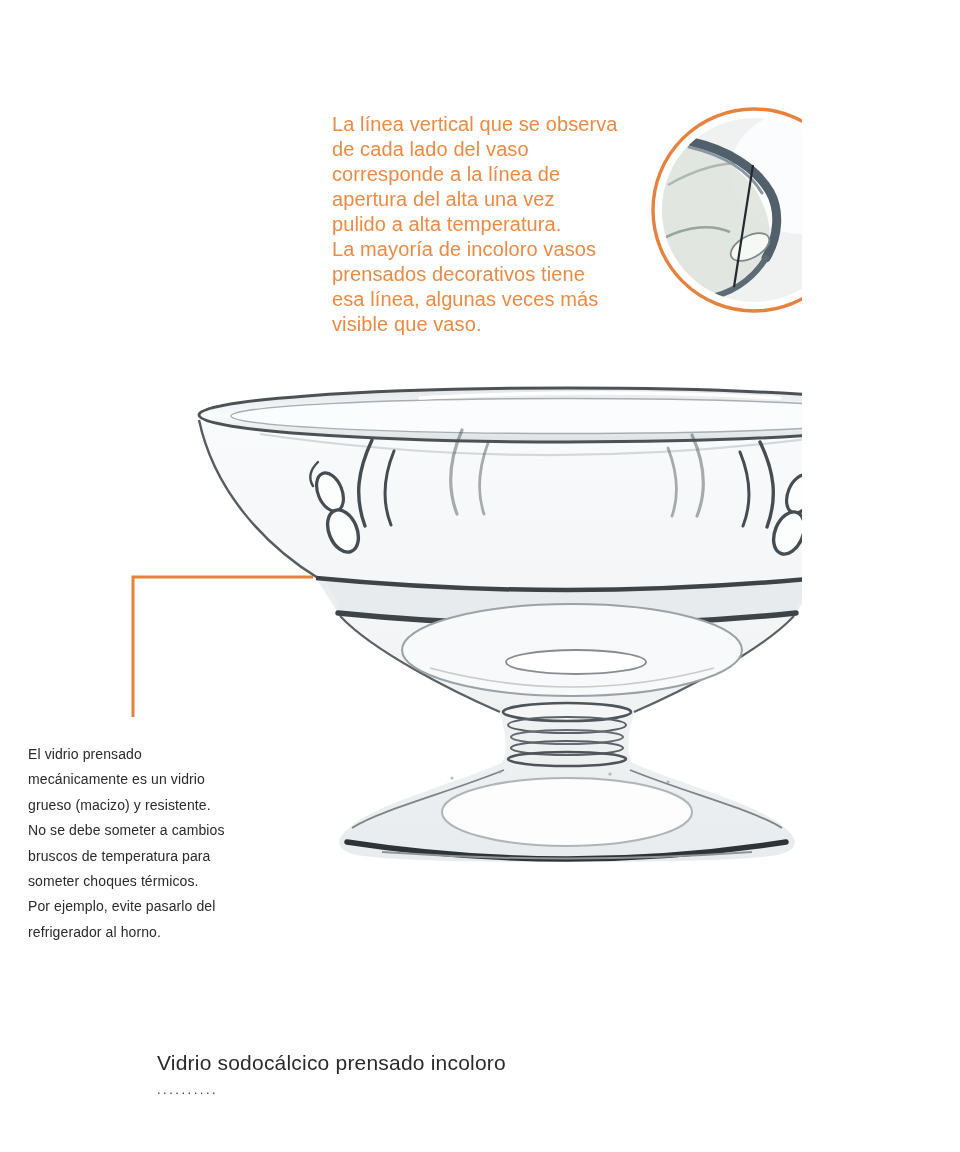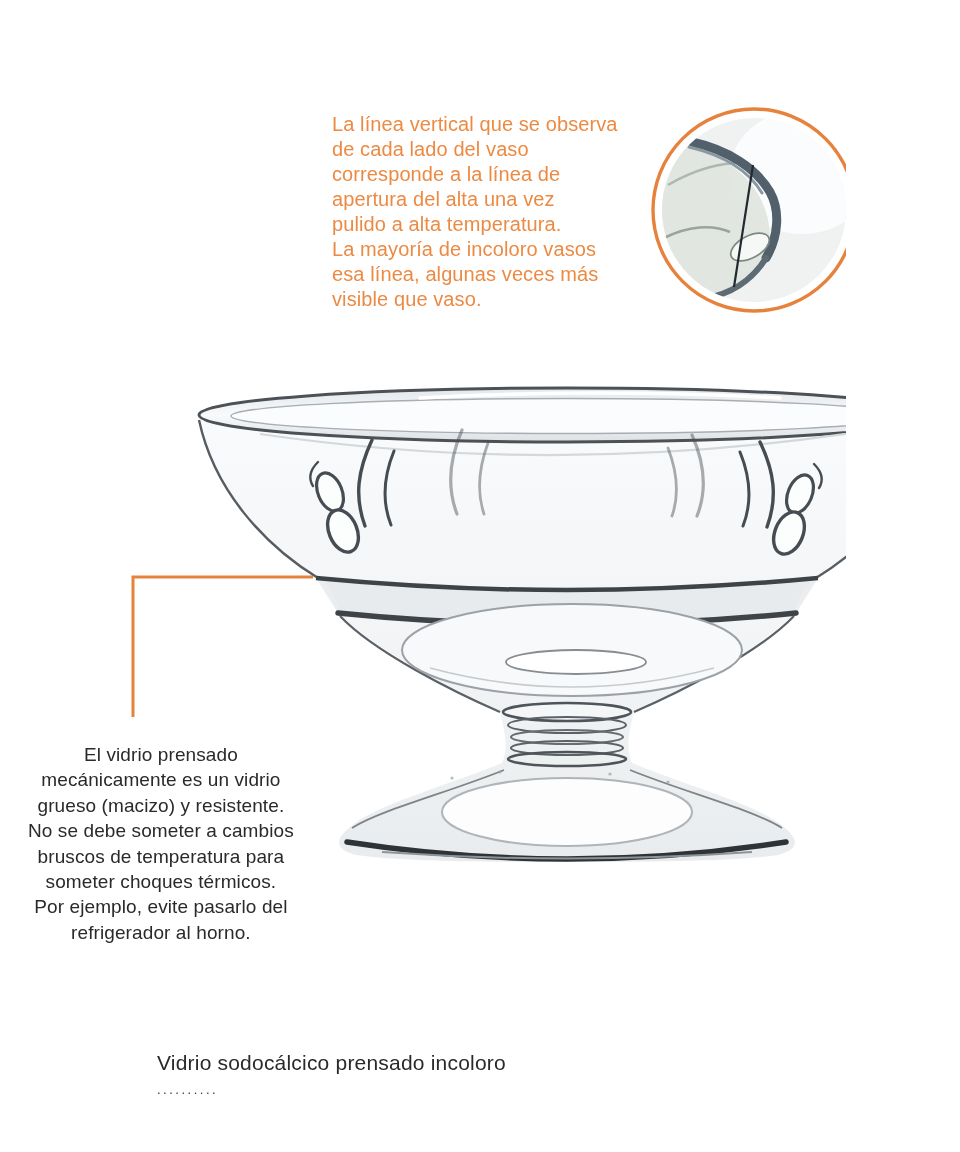--- a/index.html
+++ b/index.html
@@ -3,31 +3,31 @@
 <meta charset="utf-8">
 <style>
   :root{
     --accent-orange:#EC8A43;
     --line-orange:#E6823C;
     --text-dark:#2A2A2A;
   }
   html,body{margin:0;padding:0;background:#ffffff;}
   .canvas{
     position:relative;width:802px;height:1152px;background:#ffffff;
-    overflow:hidden;font-family:"Liberation Sans", sans-serif;padding-left:44px;
+    overflow:hidden;font-family:"Liberation Sans", sans-serif;
   }
   .note{position:absolute;white-space:nowrap;}
   .note .line{display:block;}
   .top-note{
     left:332px;top:112px;font-size:20px;line-height:25px;
     color:var(--accent-orange,#EC8A43);letter-spacing:0.1px;
   }
   .bottom-note{
-    left:28px;top:742px;font-size:19px;line-height:25.4px;
-    color:var(--text-dark,#2A2A2A);letter-spacing:0.1px;text-align:center;
+    left:28px;top:742px;font-size:14px;line-height:25.4px;
+    color:var(--text-dark,#2A2A2A);letter-spacing:0.1px;
   }
   .caption{
     position:absolute;left:157px;top:1051px;width:800px;text-align:left;
     color:var(--text-dark,#2A2A2A);font-size:21px;letter-spacing:0.2px;
   }
   .caption .dots{
     margin-top:7px;font-size:13px;letter-spacing:2.5px;color:#3a3a3a;
   }
   svg.art{position:absolute;left:0;top:0;width:960px;height:1152px;}
   .orange-stroke{stroke:var(--line-orange,#E6823C);fill:none;stroke-width:3;}
@@ -171,20 +171,21 @@
     </g>
   </svg>
 
   <div class="note top-note">
     <span class="line">La línea vertical que se observa</span>
     <span class="line">de cada lado del vaso</span>
     <span class="line">corresponde a la línea de</span>
     <span class="line">apertura del alta una vez</span>
     <span class="line">pulido a alta temperatura.</span>
     <span class="line">La mayoría de incoloro vasos</span>
+    <span class="line">prensados decorativos tiene</span>
     <span class="line">esa línea, algunas veces más</span>
     <span class="line">visible que vaso.</span>
   </div>
 
   <div class="note bottom-note">
     <span class="line">El vidrio prensado</span>
     <span class="line">mecánicamente es un vidrio</span>
     <span class="line">grueso (macizo) y resistente.</span>
     <span class="line">No se debe someter a cambios</span>
     <span class="line">bruscos de temperatura para</span>

